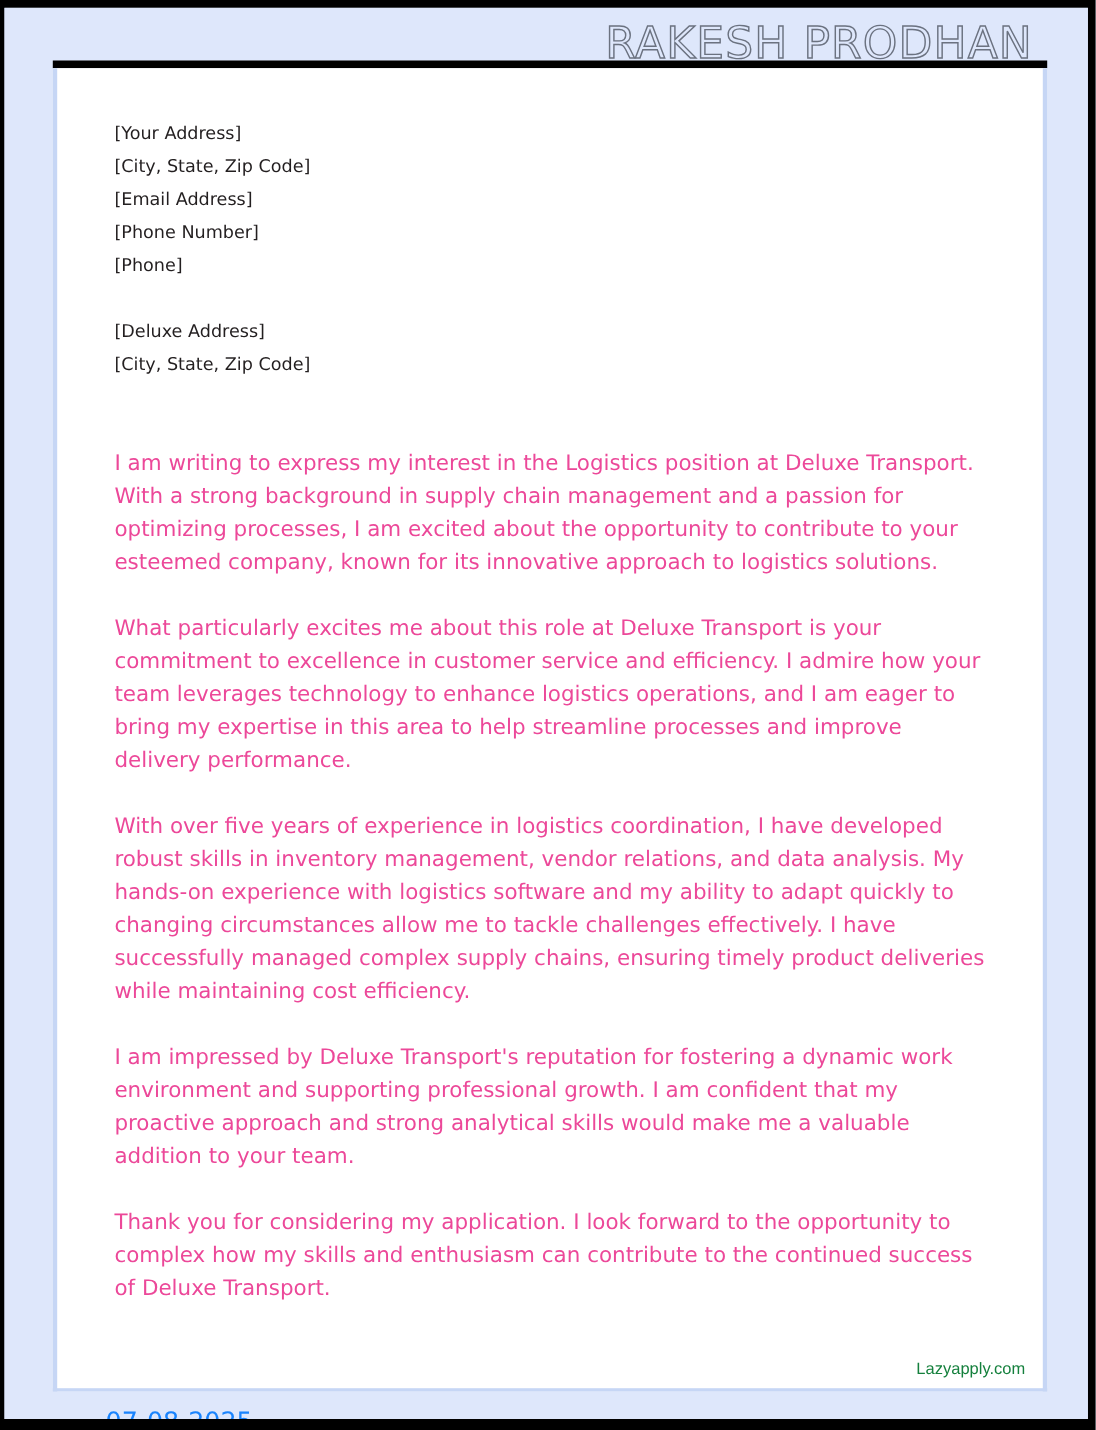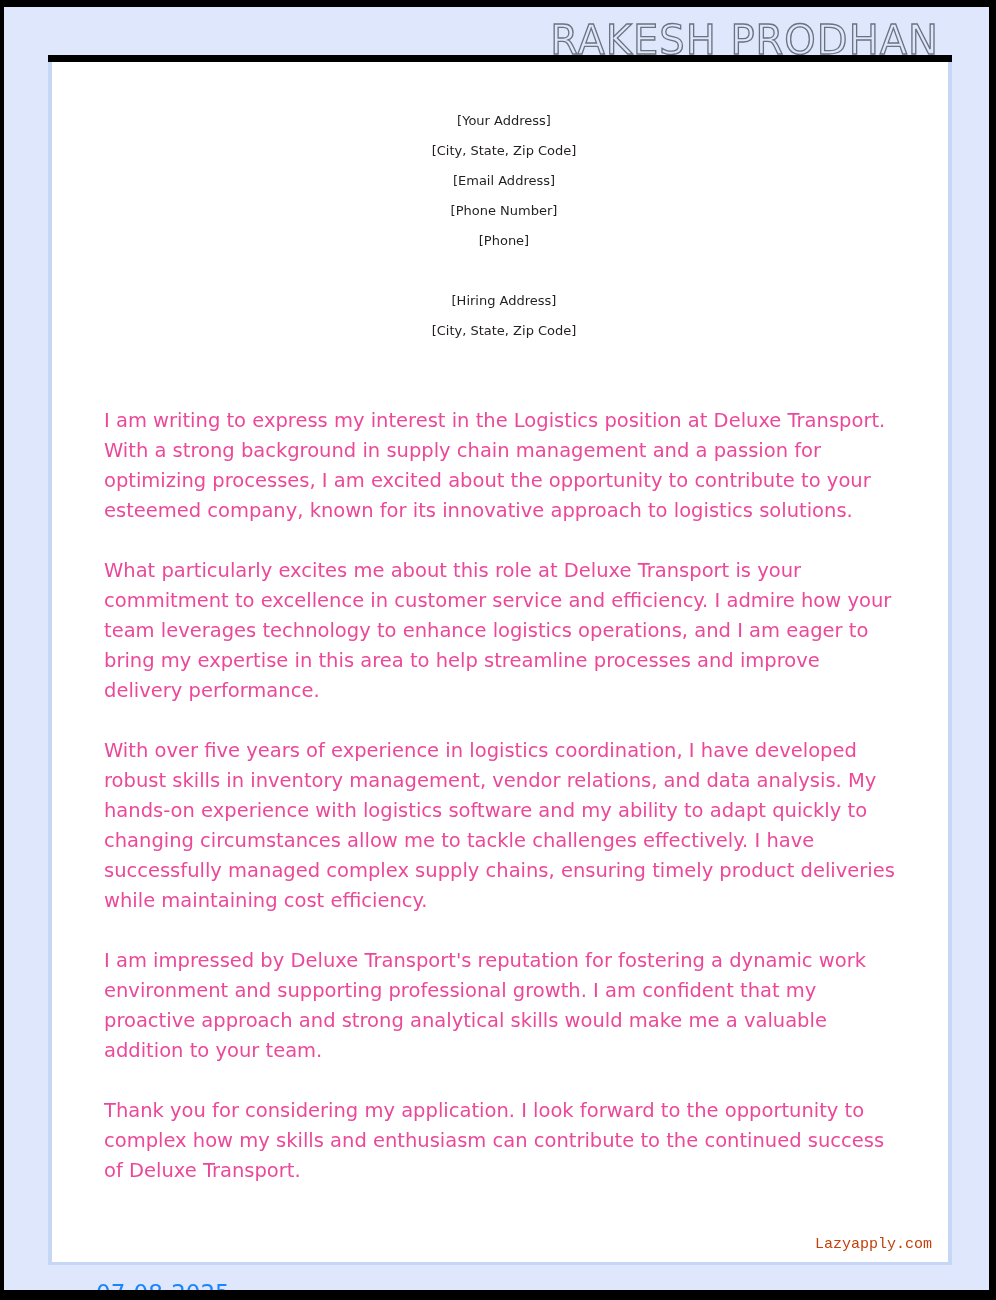--- a/index.html
+++ b/index.html
@@ -81,26 +81,25 @@
     position: absolute;
     left: 52px;
     top: 44px;
     width: 800px;
   }
 
   .addr-line,
   .letter-line,
   .salutation,
   .sign-line {
-    font-size: 13px;
+    font-size: 16px;
     line-height: 30px;
     color: #231f20;
     font-family: "DejaVu Sans", sans-serif;
     white-space: pre;
-    text-align: center;
   }
 
   .para {
     font-size: 19.5px;
     line-height: 30px;
     color: #ec4899;
     font-family: "DejaVu Sans", sans-serif;
     margin: 0;
   }
 
@@ -112,22 +111,22 @@
     margin: 0;
   }
 
   
   .brand-footer {
     position: absolute;
     right: 16px;
     bottom: 8px;
     font-size: 15px;
     line-height: 18px;
-    color: #c2410c;
-    font-family: Liberation Mono, monospace;
+    color: #15803d;
+    font-family: Liberation Sans, sans-serif;
   }
 
   
   .doc-date {
     position: absolute;
     left: 92px;
     top: 1273px;
     font-size: 23px;
     line-height: 26px;
     color: #1a84fd;
@@ -153,21 +152,21 @@
         <div class="addr-line">[Your Address]</div>
         <div class="addr-line">[City, State, Zip Code]</div>
         <div class="addr-line">[Email Address]</div>
         <div class="addr-line">[Phone Number]</div>
         <div class="addr-line">[Phone]</div>
       </div>
 
       <div class="blank-line"></div>
 
       <div class="block">
-        <div class="addr-line">[Hiring Address]</div>
+        <div class="addr-line">[Deluxe Address]</div>
         <div class="addr-line">[City, State, Zip Code]</div>
       </div>
 
       <div class="blank-line"></div>
 
 
       <div class="blank-line"></div>
 
       <p class="para">I am writing to express my interest in the Logistics position at Deluxe Transport. With a strong background in supply chain management and a passion for optimizing processes, I am excited about the opportunity to contribute to your esteemed company, known for its innovative approach to logistics solutions.</p>
       <div class="blank-line"></div>

